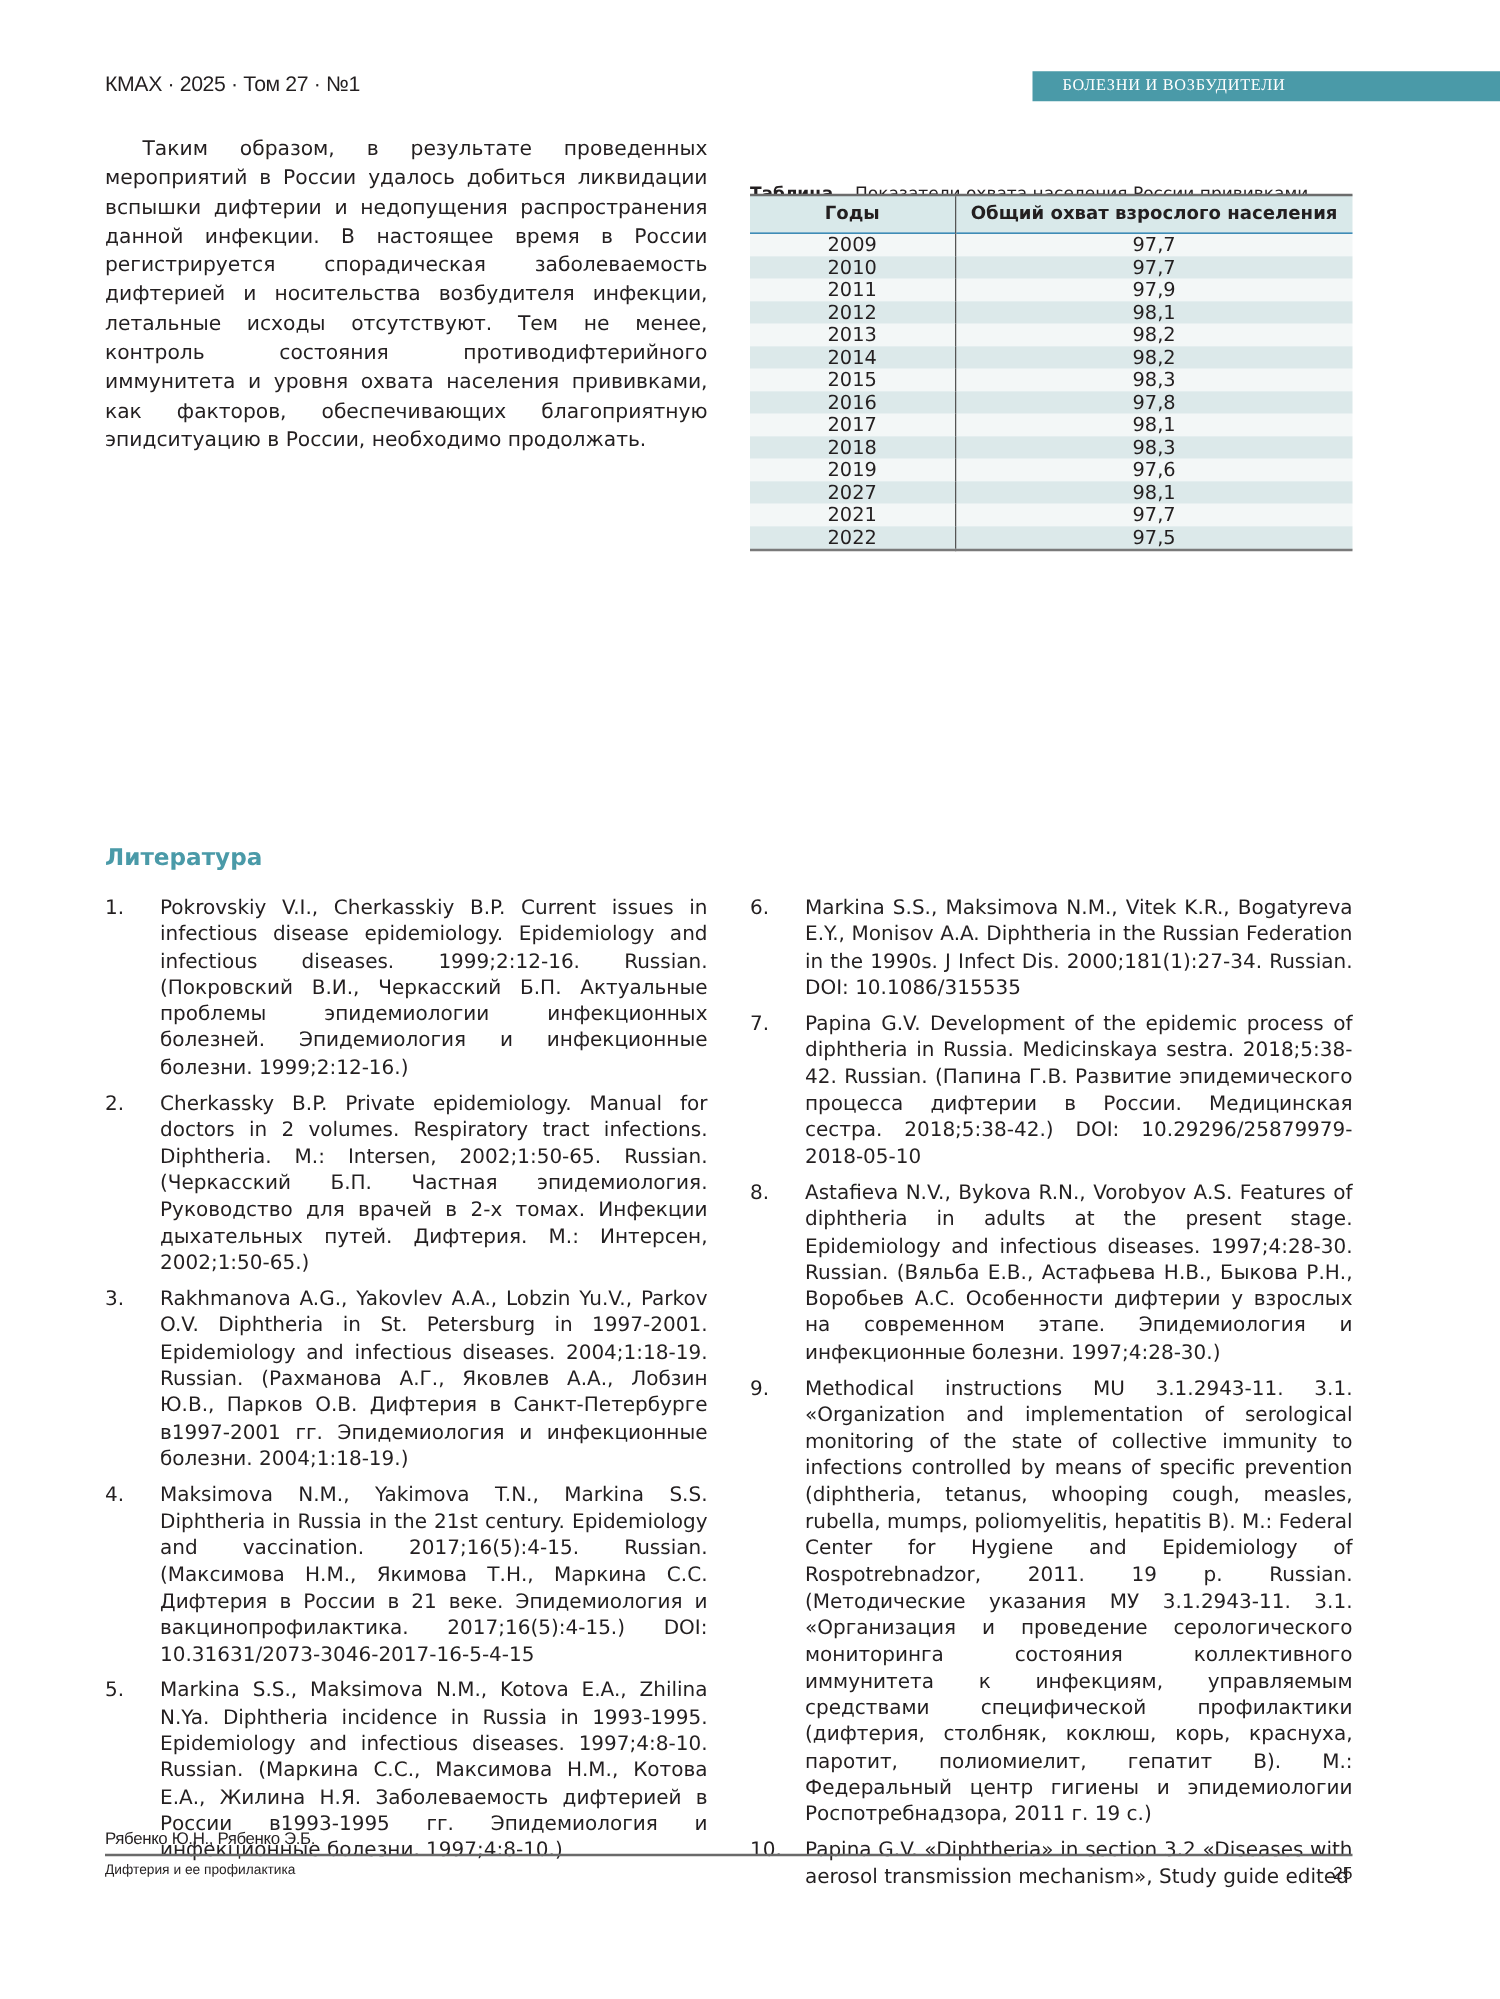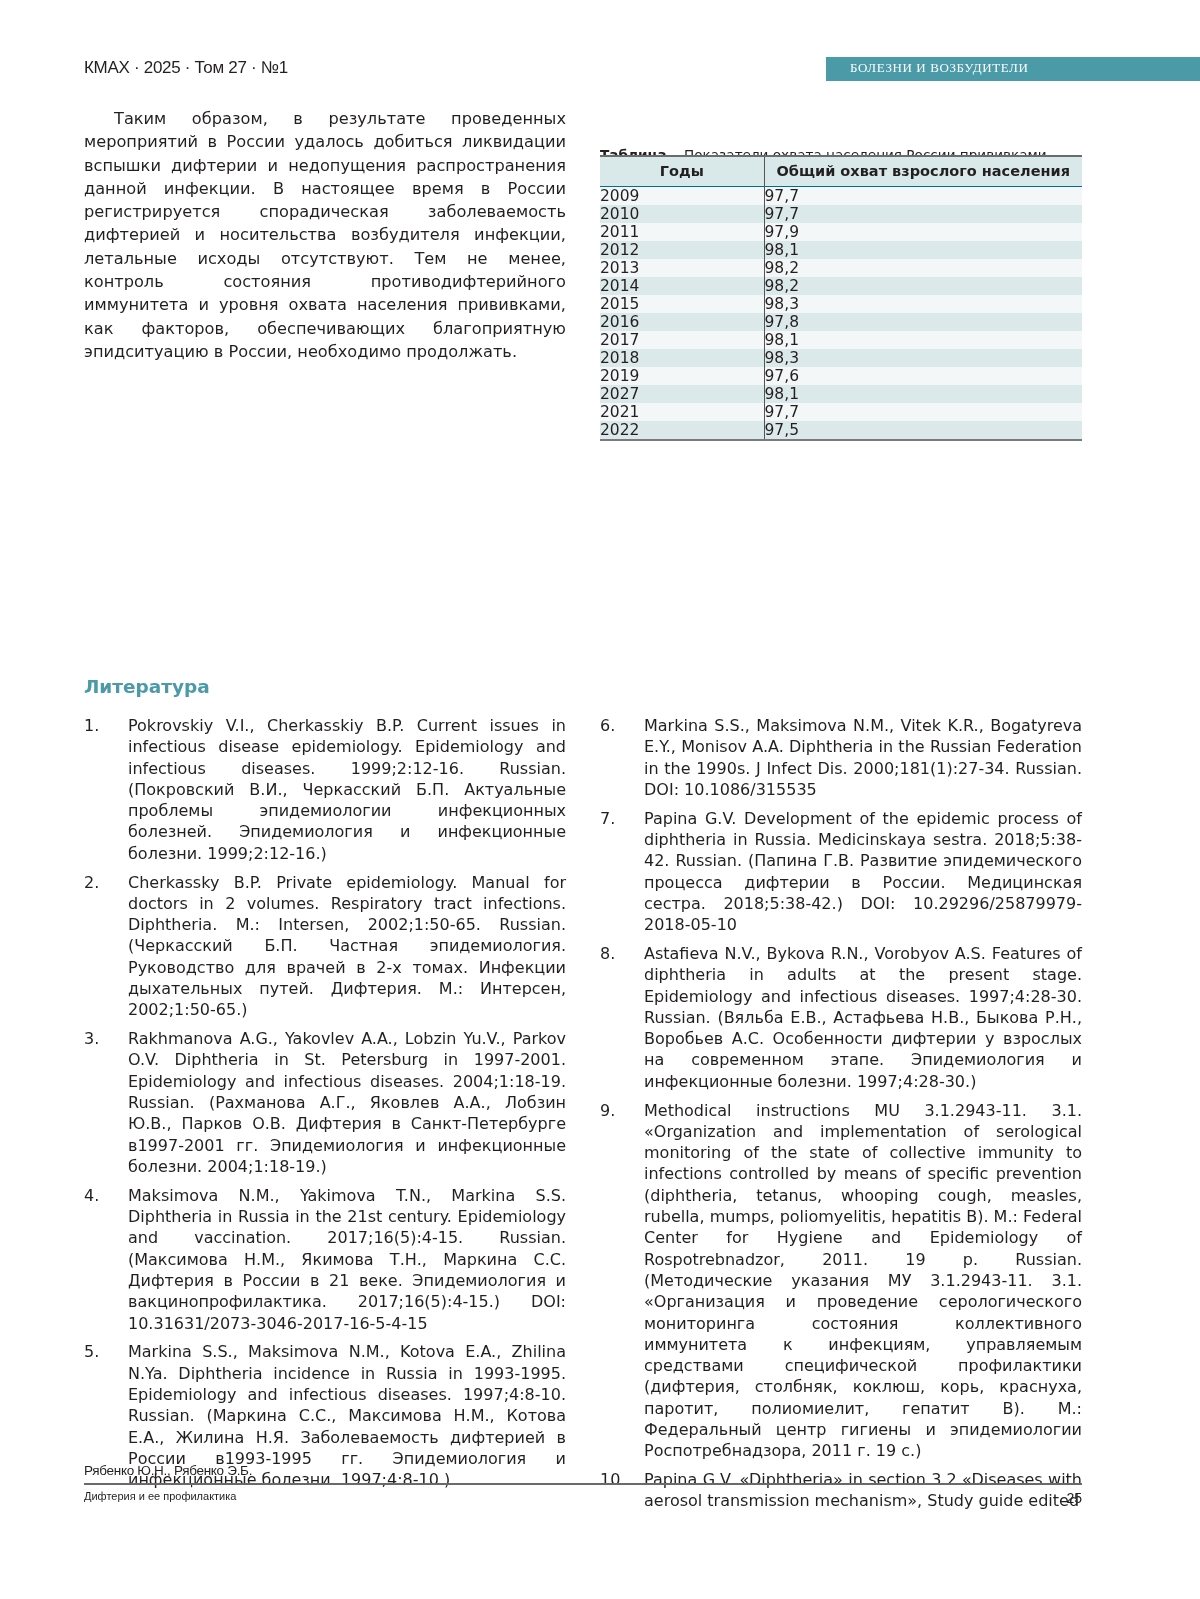--- a/index.html
+++ b/index.html
@@ -14,21 +14,21 @@
   .body-text p { margin: 0; }
   .body-text p.indent { text-indent: 30px; }
 
   .table-caption { position: absolute; left: 600px; top: 102px; width: 482px; font-size: 13.6px; line-height: 19.5px; color: #231f20; margin-top: 44px; }
   .table-caption .cap-label { font-weight: bold; float: left; width: 84px; }
   .table-caption .cap-text { display: block; margin-left: 84px; }
 
   .data-table { position: absolute; left: 600px; top: 155px; width: 482px; border-collapse: collapse; font-size: 15.5px; }
   .data-table thead tr { background: #d9e9ea; border-top: 2px solid #6c6c6c; border-bottom: 1px solid #0369a1; }
   .data-table th { height: 30px; font-weight: bold; font-size: 14.5px; text-align: center; color: #231f20; }
-  .data-table td { height: 14px; color: #231f20; }
+  .data-table td { height: 14px; text-align: center; color: #231f20; }
   .data-table th:first-child, .data-table td:first-child { width: 164px; border-right: 1.5px solid #555555; }
   .data-table tbody tr:nth-child(odd) { background: #f3f7f7; }
   .data-table tbody tr:nth-child(even) { background: #dce9ea; }
   .data-table tbody tr:last-child { border-bottom: 2px solid #7a7a7a; }
 
   .refs-heading { position: absolute; left: 84px; top: 676px; font-size: 18.5px; font-weight: bold; color: #4a9aa8; }
 
   .refs-col { position: absolute; width: 482px; font-size: 16px; line-height: 21.3px; color: #231f20; }
   .refs-col.left { left: 84px; top: 715px; }
   .refs-col.right { left: 600px; top: 715px; }

